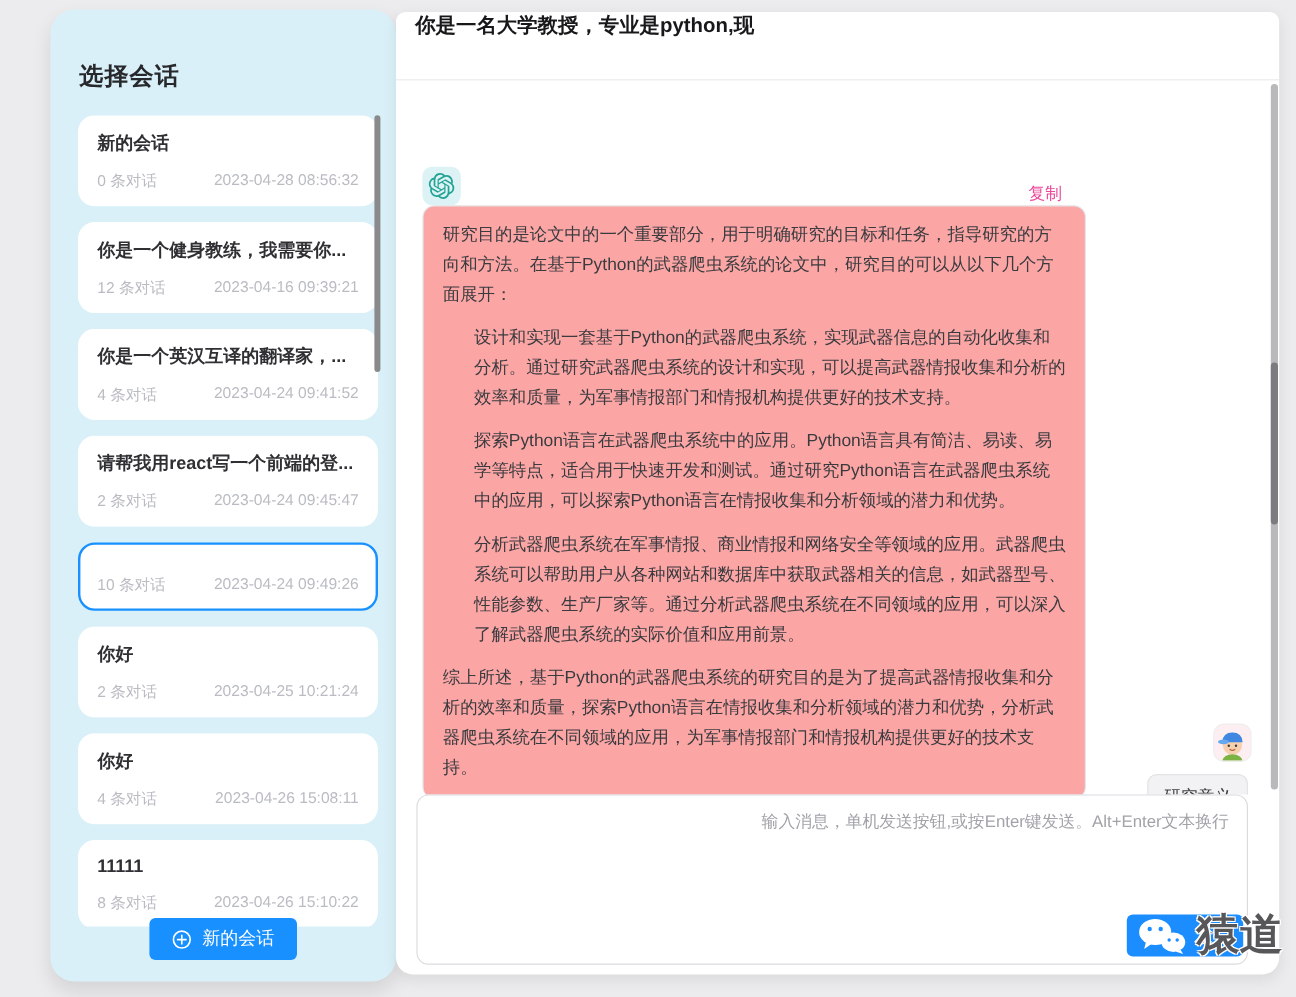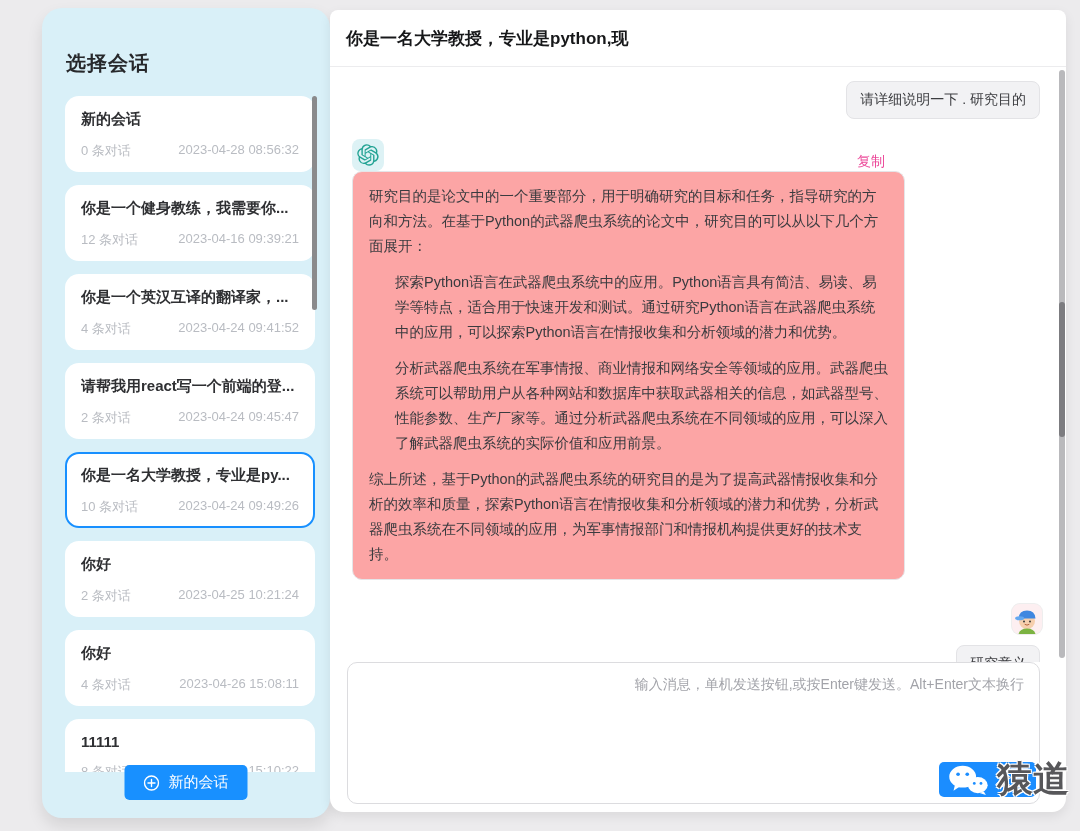--- a/index.html
+++ b/index.html
@@ -50,21 +50,21 @@
   }
 
   
   .main {
     position:absolute; left:330px; top:10px; width:736px; height:802px;
     background:#fff; border-radius:8px 8px 14px 14px;
     box-shadow:0 4px 12px rgba(0,0,0,.08);
   }
   .chat-header {
     height:57px; border-bottom:1px solid #ececee;
-    display:flex; align-items:center; padding:0 16px;
+    display:flex; align-items:flex-start; padding:0 16px;
   }
   .chat-header-title { font-size:17px; font-weight:bold; color:#17181a; }
 
   .chat-body { position:absolute; top:58px; left:0; right:0; height:594px; overflow:hidden; }
 
   .bubble {
     background:#f2f2f4; border:1px solid #e3e3e6; border-radius:8px;
     font-size:14px; color:#3c3d40;
   }
   .user-bubble { position:absolute; top:13px; right:26px; padding:9px 13px; }
@@ -165,21 +165,20 @@
 
       <div class="conv-card">
         <div class="conv-card-title">请帮我用react写一个前端的登...</div>
         <div class="conv-card-meta">
           <span>2 条对话</span>
           <span>2023-04-24 09:45:47</span>
         </div>
       </div>
 
       <div class="conv-card selected">
-        <div class="conv-card-title">你是一名大学教授，专业是py...</div>
         <div class="conv-card-meta">
           <span>10 条对话</span>
           <span>2023-04-24 09:49:26</span>
         </div>
       </div>
 
       <div class="conv-card">
         <div class="conv-card-title">你好</div>
         <div class="conv-card-meta">
           <span>2 条对话</span>
@@ -217,36 +216,36 @@
 </aside>
 
 <main class="main">
 
   <header class="chat-header">
     <div class="chat-header-title">你是一名大学教授，专业是python,现</div>
   </header>
 
   <div class="chat-body">
 
-    <div class="bubble user-bubble">请详细说明一下 . 研究目的</div>
 
     <div class="assistant">
       <div class="assistant-top">
         <div class="bot-icon">
           <svg width="22" height="22" viewBox="0 0 41 41">
             <path fill="#23a394" d="M37.532 16.87a9.963 9.963 0 0 0-.856-8.184 10.078 10.078 0 0 0-10.855-4.835A9.964 9.964 0 0 0 18.306.5a10.079 10.079 0 0 0-9.614 6.977 9.967 9.967 0 0 0-6.664 4.834 10.08 10.08 0 0 0 1.24 11.817 9.965 9.965 0 0 0 .856 8.185 10.079 10.079 0 0 0 10.855 4.835 9.965 9.965 0 0 0 7.516 3.35 10.078 10.078 0 0 0 9.617-6.981 9.967 9.967 0 0 0 6.663-4.834 10.079 10.079 0 0 0-1.243-11.813ZM22.498 37.886a7.474 7.474 0 0 1-4.799-1.735c.061-.033.168-.091.237-.134l7.964-4.6a1.294 1.294 0 0 0 .655-1.134V19.054l3.366 1.944a.12.12 0 0 1 .066.092v9.299a7.505 7.505 0 0 1-7.49 7.496ZM6.392 31.006a7.471 7.471 0 0 1-.894-5.023c.06.036.162.099.237.141l7.964 4.6a1.297 1.297 0 0 0 1.308 0l9.724-5.614v3.888a.12.12 0 0 1-.048.103l-8.051 4.649a7.504 7.504 0 0 1-10.24-2.744ZM4.297 13.62A7.469 7.469 0 0 1 8.2 10.333c0 .068-.004.19-.004.274v9.201a1.294 1.294 0 0 0 .654 1.132l9.723 5.614-3.366 1.944a.12.12 0 0 1-.114.01L7.04 23.856a7.504 7.504 0 0 1-2.743-10.237Zm27.658 6.437-9.724-5.615 3.367-1.943a.121.121 0 0 1 .113-.01l8.052 4.648a7.498 7.498 0 0 1-1.158 13.528v-9.476a1.293 1.293 0 0 0-.65-1.132Zm3.35-5.043c-.059-.037-.162-.099-.236-.141l-7.965-4.6a1.298 1.298 0 0 0-1.308 0l-9.723 5.614v-3.888a.12.12 0 0 1 .048-.103l8.05-4.645a7.497 7.497 0 0 1 11.135 7.763Zm-21.063 6.929-3.367-1.944a.12.12 0 0 1-.065-.092v-9.299a7.497 7.497 0 0 1 12.293-5.756 6.94 6.94 0 0 0-.236.134l-7.965 4.6a1.294 1.294 0 0 0-.654 1.132l-.006 11.225Zm1.829-3.943 4.33-2.501 4.332 2.5v5l-4.331 2.5-4.331-2.5Z"></path>
           </svg>
         </div>
         <span class="copy-label">复制</span>
       </div>
 
       <div class="assistant-bubble">
 
           <p>研究目的是论文中的一个重要部分，用于明确研究的目标和任务，指导研究的方向和方法。在基于Python的武器爬虫系统的论文中，研究目的可以从以下几个方面展开：</p>
 
+          <p class="indent">设计和实现一套基于Python的武器爬虫系统，实现武器信息的自动化收集和分析。通过研究武器爬虫系统的设计和实现，可以提高武器情报收集和分析的效率和质量，为军事情报部门和情报机构提供更好的技术支持。</p>
 
           <p class="indent">探索Python语言在武器爬虫系统中的应用。Python语言具有简洁、易读、易学等特点，适合用于快速开发和测试。通过研究Python语言在武器爬虫系统中的应用，可以探索Python语言在情报收集和分析领域的潜力和优势。</p>
 
           <p class="indent">分析武器爬虫系统在军事情报、商业情报和网络安全等领域的应用。武器爬虫系统可以帮助用户从各种网站和数据库中获取武器相关的信息，如武器型号、性能参数、生产厂家等。通过分析武器爬虫系统在不同领域的应用，可以深入了解武器爬虫系统的实际价值和应用前景。</p>
 
           <p>综上所述，基于Python的武器爬虫系统的研究目的是为了提高武器情报收集和分析的效率和质量，探索Python语言在情报收集和分析领域的潜力和优势，分析武器爬虫系统在不同领域的应用，为军事情报部门和情报机构提供更好的技术支持。</p>
         </div>
 
     </div>
 

